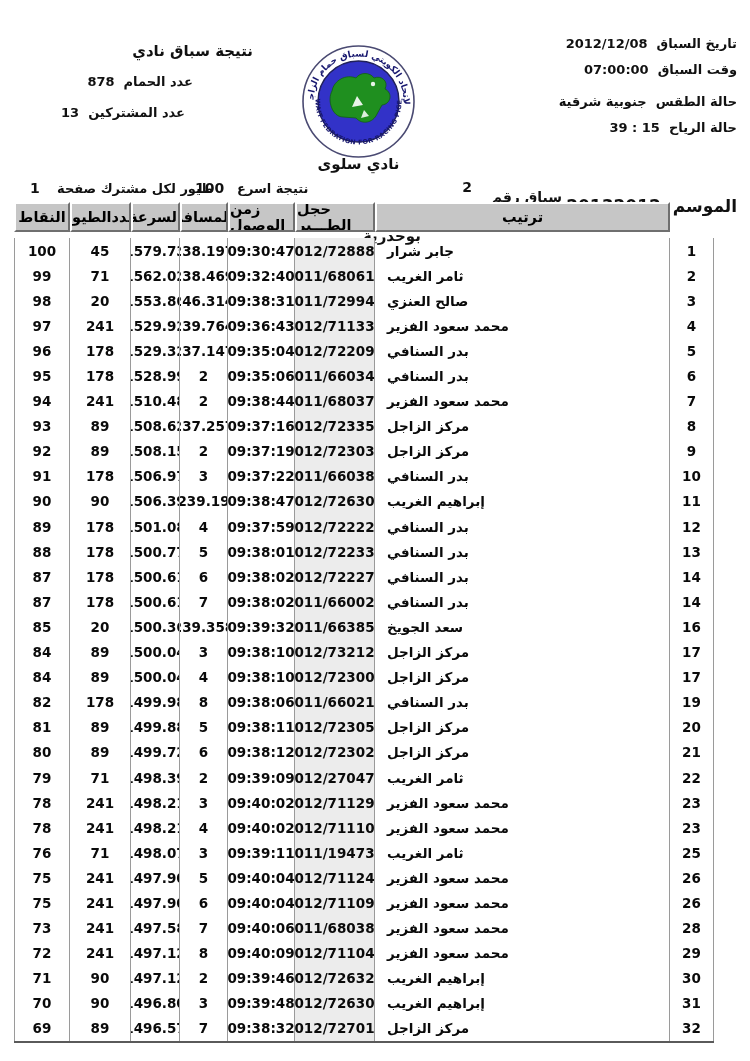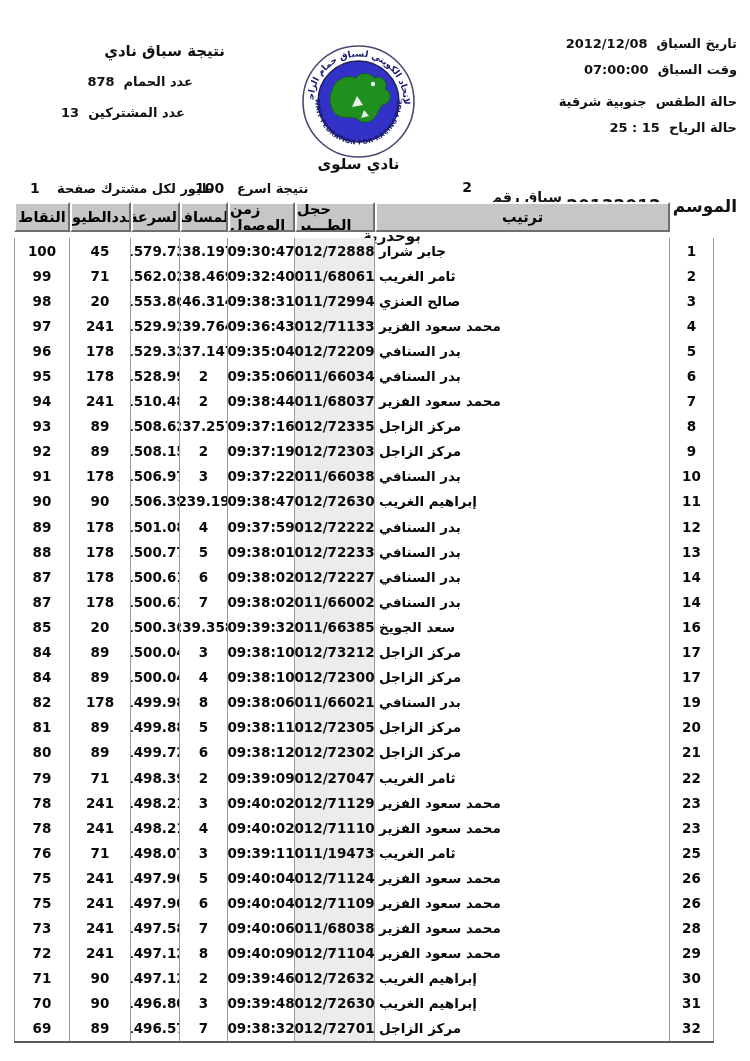--- a/index.html
+++ b/index.html
@@ -26,21 +26,21 @@
           font-size:14.5px;font-weight:bold;color:#000;overflow:hidden;}
   .h-cell.h-name{justify-content:flex-end;padding-left:4px;}
   .t-body{display:grid;grid-template-columns:56px 61px 49px 48px 67px 80px 295px 44px;
           grid-auto-rows:25.1px;margin-top:6px;
           border-bottom:2px solid #5a5a5a;}
   .cell{display:flex;align-items:center;justify-content:center;
         font-size:13.5px;font-weight:bold;color:#0a0a0a;
         border-right:1px solid #9a9a9a;overflow:hidden;}
   .cell.c-points{border-left:1px solid #9a9a9a;}
   .cell.c-ring{background:#ececec;}
-  .cell.c-name{justify-content:flex-end;direction:rtl;padding-left:4px;padding-right:6px;}
+  .cell.c-name{justify-content:flex-end;direction:rtl;padding-left:12px;padding-right:6px;}
   .cell.c-rank{border-right:1px solid #9a9a9a;}
   .cell .num{unicode-bidi:embed;}
 
   
   .logo{position:absolute;left:301px;top:44px;width:115px;height:115px;}
 </style>
 </head>
 <body>
 
 <div class="page">
@@ -52,24 +52,24 @@
   <div class="abs rtl info-line" style="top:62px;right:13px;">
     <span>وقت السباق</span>&nbsp;
     <span class="num">07:00:00</span>
   </div>
   <div class="abs rtl info-line" style="top:94px;right:13px;">
     <span>حالة الطقس</span>&nbsp;
     <span>جنوبية شرقية</span>
   </div>
   <div class="abs rtl info-line" style="top:120px;right:13px;">
     <span>حالة الرياح</span>&nbsp;
-    <span class="num">25 : 15</span>
+    <span class="num">39 : 15</span>
   </div>
 
-  <div class="abs rtl title-line" style="top:42px;right:525px;">نتيجة سباق نادي</div>
+  <div class="abs rtl title-line" style="top:42px;right:497px;">نتيجة سباق نادي</div>
   <div class="abs rtl info-line" style="top:74px;right:557px;">
     <span>عدد الحمام</span>&nbsp;
     <span class="num">878</span>
   </div>
   <div class="abs rtl info-line" style="top:105px;right:565px;">
     <span>عدد المشتركين</span>&nbsp;
     <span class="num">13</span>
   </div>
 
   <svg class="logo" viewBox="0 0 115 115" aria-hidden="true">

